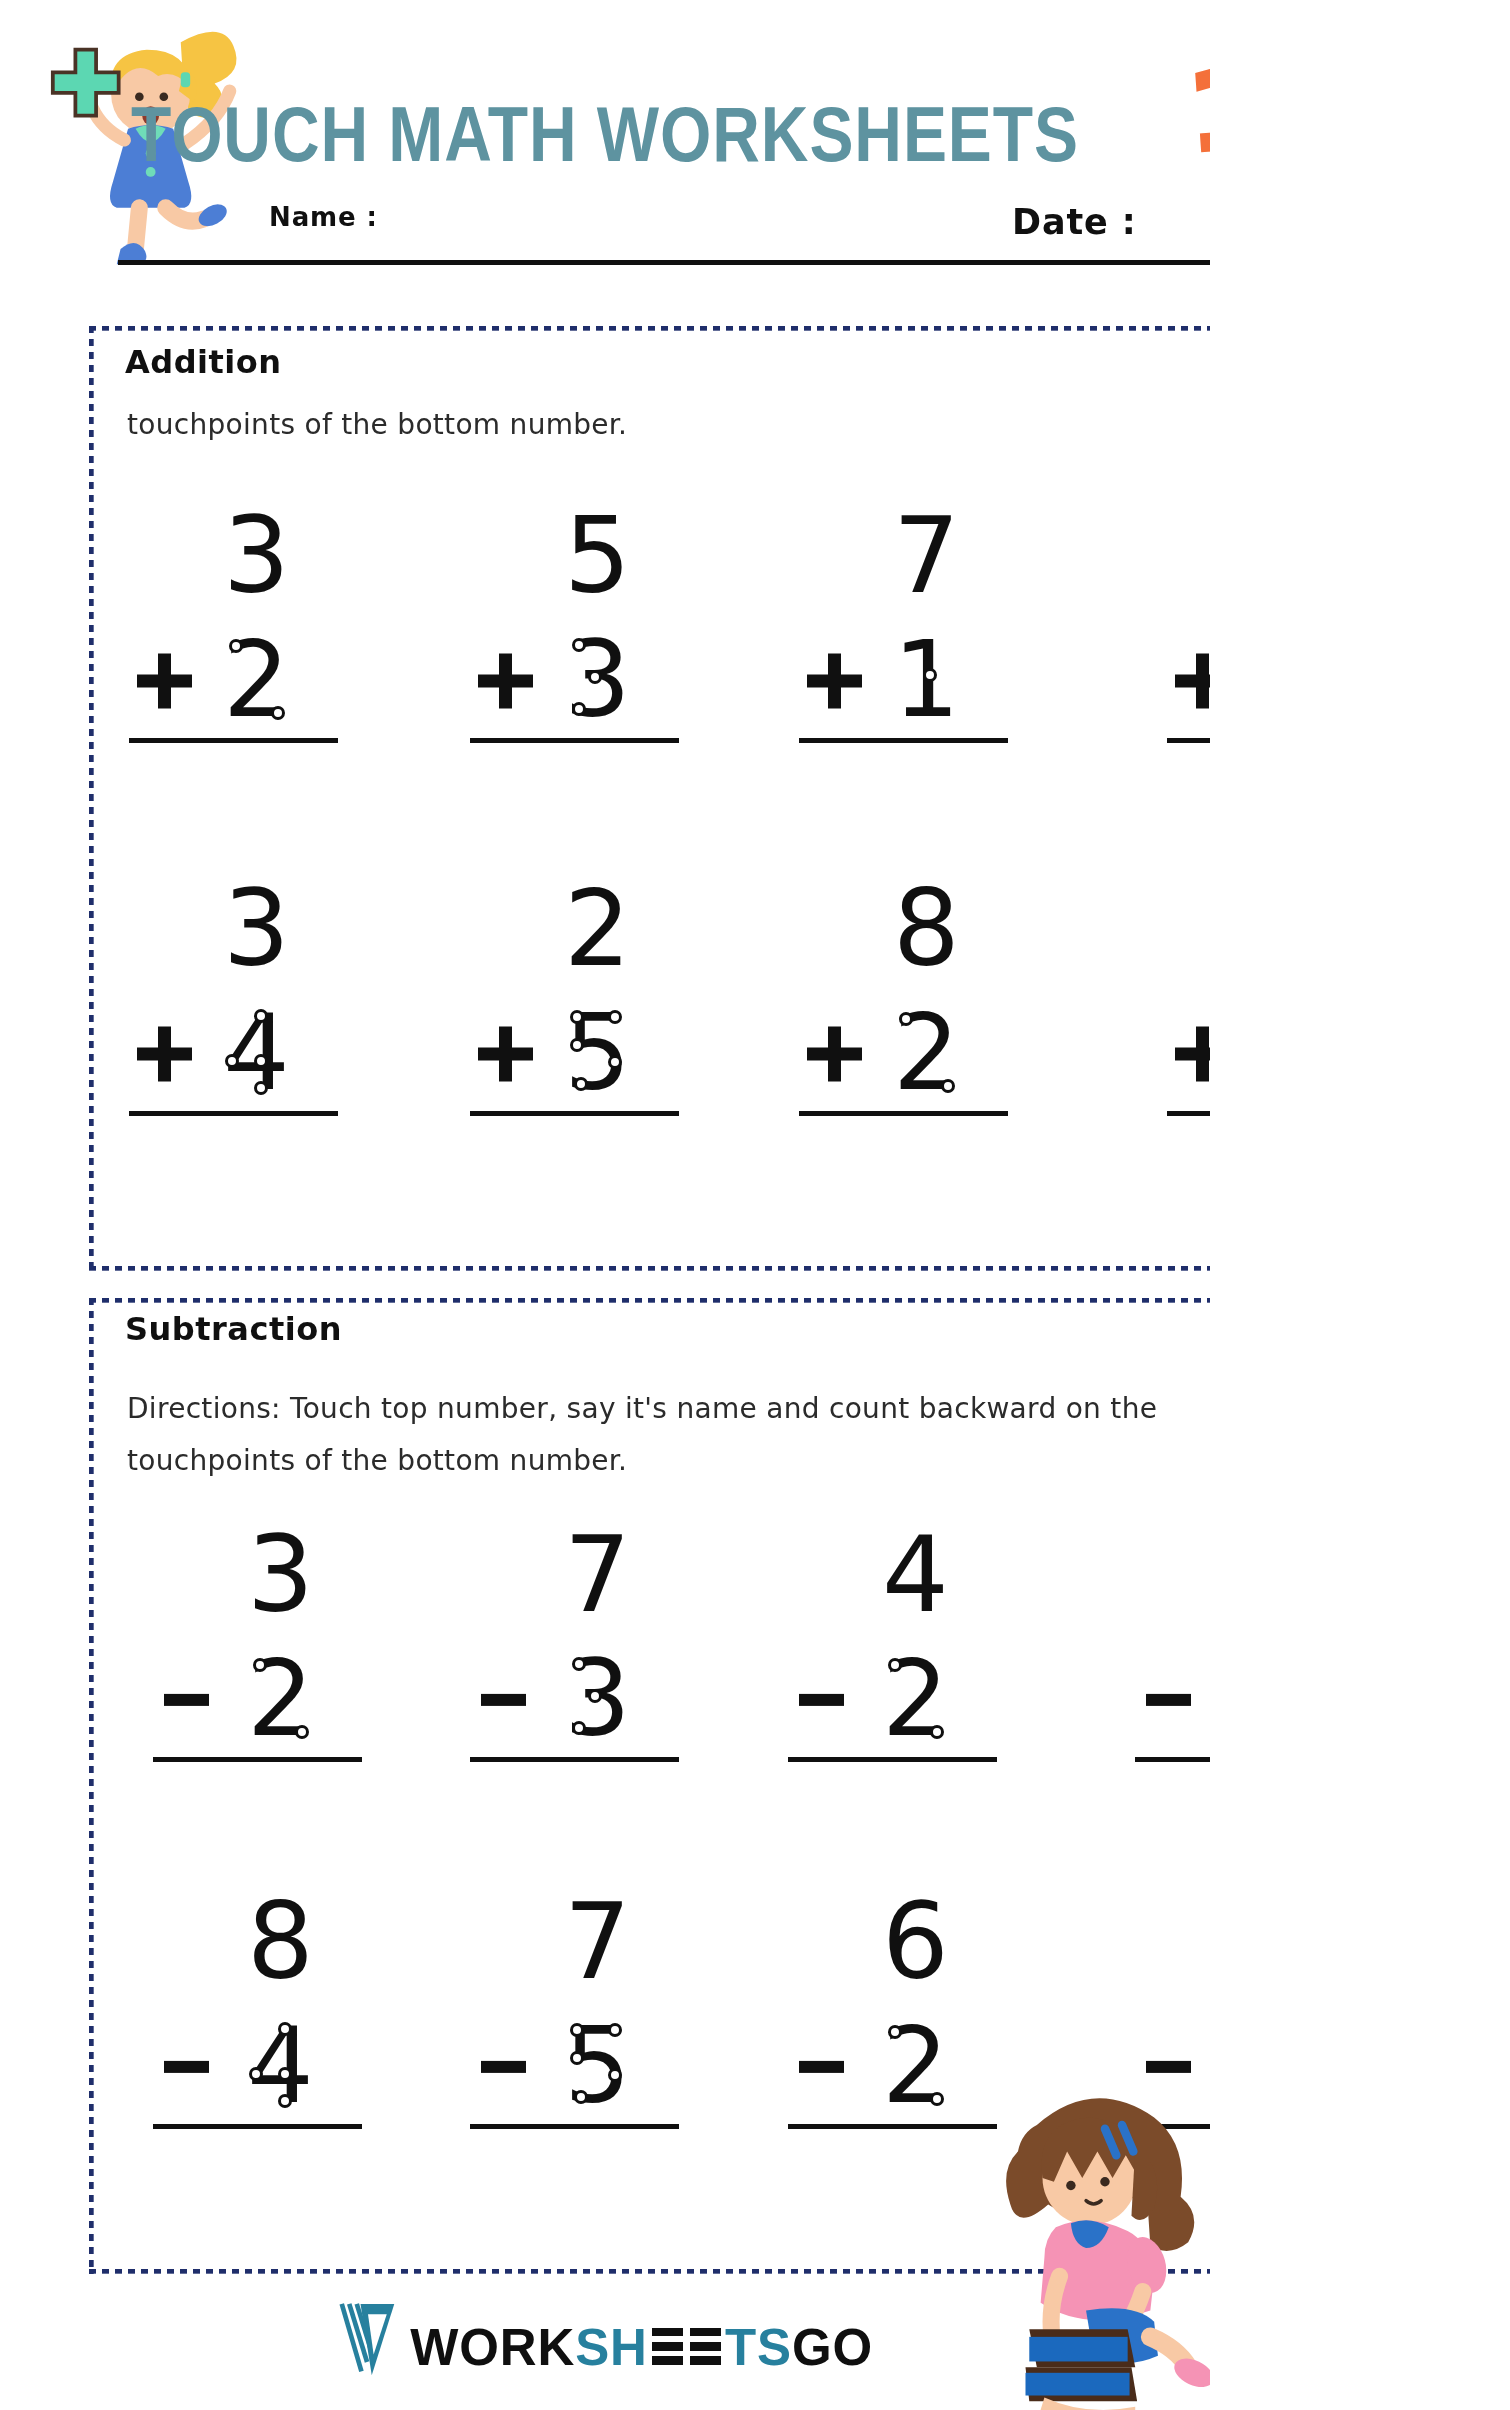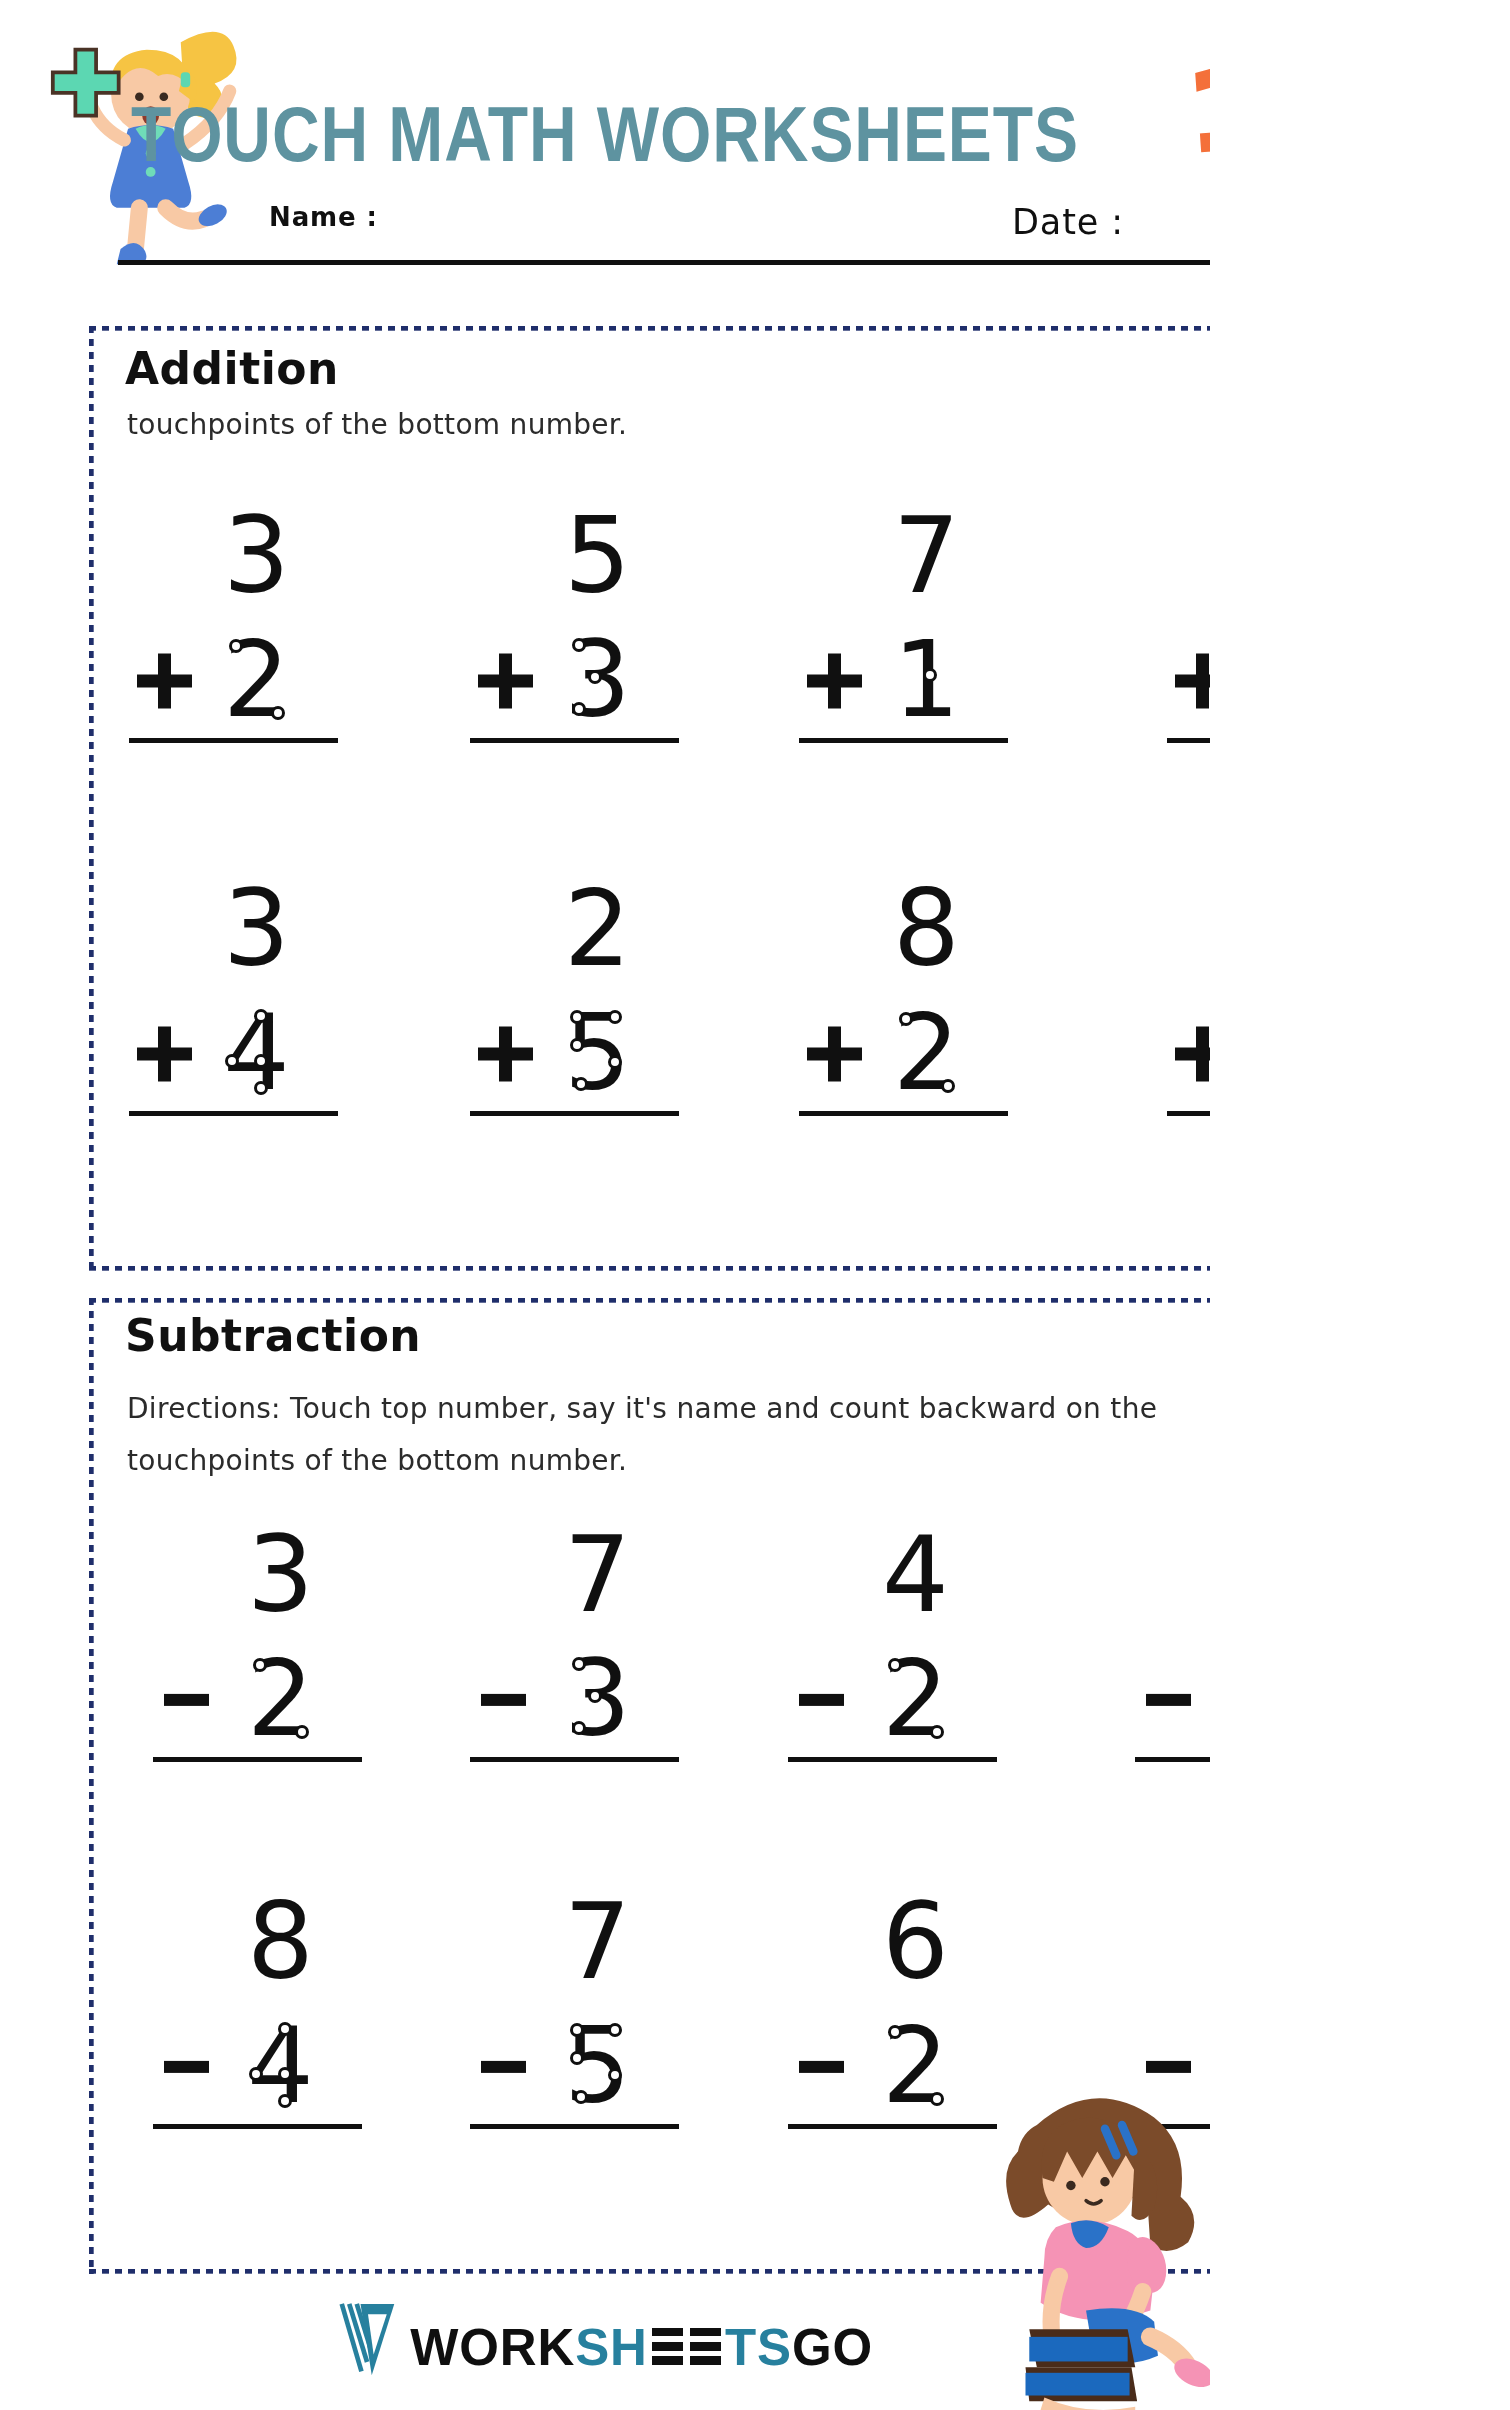--- a/index.html
+++ b/index.html
@@ -16,38 +16,38 @@
     transform:scaleY(1.18);
   }
   .girl-left { position:absolute; left:34px; top:7.5px; width:222px; height:264px; }
   .nums123 { position:absolute; left:1179px; top:49px; width:217px; height:160px;
     font-weight:bold; font-size:108px; line-height:1; }
   .nums123 span { position:absolute; -webkit-text-stroke:4.7px currentColor; }
   .num-1 { left:9.4px; top:7.5px;  color:var(--number-one-orange,#F4703A); transform:rotate(-4deg); }
   .num-2 { left:66px; top:49px; color:var(--number-two-magenta,#F12BE0); }
   .num-3 { left:127px; top:0;   color:var(--number-three-blue,#2B35EB); transform:rotate(3deg); }
   .name-label { position:absolute; left:269px; top:202px; font-size:26px; font-weight:bold; letter-spacing:0.9px; }
-  .date-label { position:absolute; left:1012px; top:202px; font-size:35px; font-weight:normal; letter-spacing:0.9px; }
+  .date-label { position:absolute; left:1012px; top:202px; font-size:35px; font-weight:bold; letter-spacing:0.9px; }
   .header-line { position:absolute; left:118px; top:260px; width:1292px; height:4.7px; background:#101010; }
 
   
   .dashed-box {
     position:absolute; left:89px; width:1353px;
     background-image:
       repeating-linear-gradient(90deg,  var(--border-navy,#1F2E6B) 0 6.6px, transparent 6.6px 13px),
       repeating-linear-gradient(90deg,  var(--border-navy,#1F2E6B) 0 6.6px, transparent 6.6px 13px),
       repeating-linear-gradient(180deg, var(--border-navy,#1F2E6B) 0 6.6px, transparent 6.6px 13px),
       repeating-linear-gradient(180deg, var(--border-navy,#1F2E6B) 0 6.6px, transparent 6.6px 13px);
     background-size:100% 4.7px, 100% 4.7px, 4.7px 100%, 4.7px 100%;
     background-position:0 0, 0 100%, 0 0, 100% 0;
     background-repeat:no-repeat;
   }
   .box-add { top:326px; height:945px; }
   .box-sub { top:1298px; height:976px; }
-  .section-heading { position:absolute; left:36px; top:17px; font-size:44px; font-weight:bold; letter-spacing:0.5px; }
+  .section-heading { position:absolute; left:36px; top:17px; font-size:32px; font-weight:bold; letter-spacing:0.5px; }
   .box-sub .section-heading { top:12px; }
   .directions { position:absolute; left:38px; top:73px; font-size:28px; line-height:52px; color:#2b2b2b; letter-spacing:0.3px; }
   .box-sub .directions { top:85px; }
 
   
   .problem { position:absolute; width:209px; height:240px; }
   .p-top, .tdigit {
     position:absolute; width:67px; height:105px; line-height:105px;
     font-size:105px; text-align:center; white-space:pre;
   }

